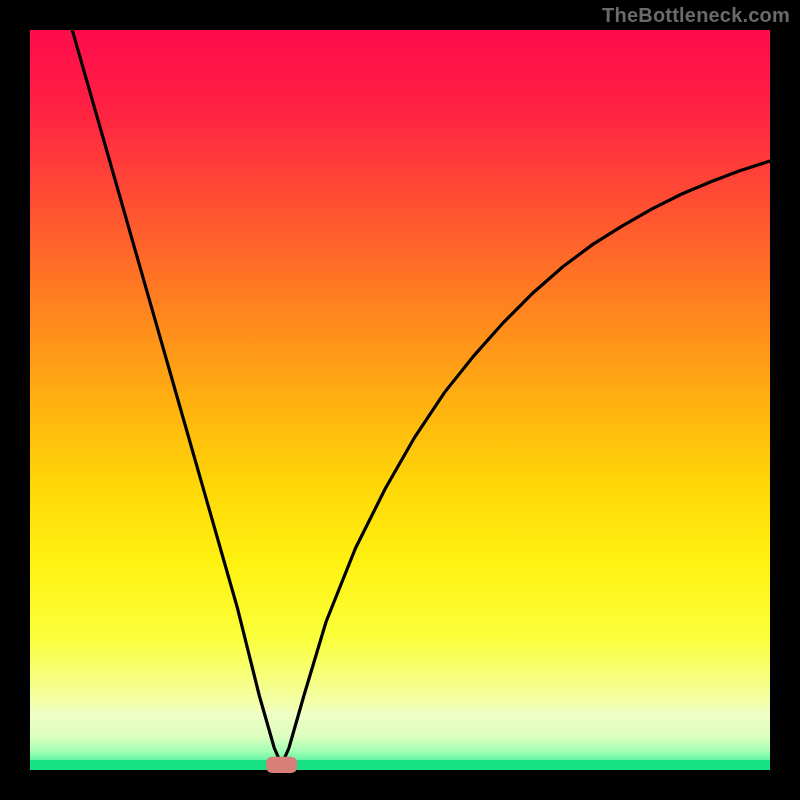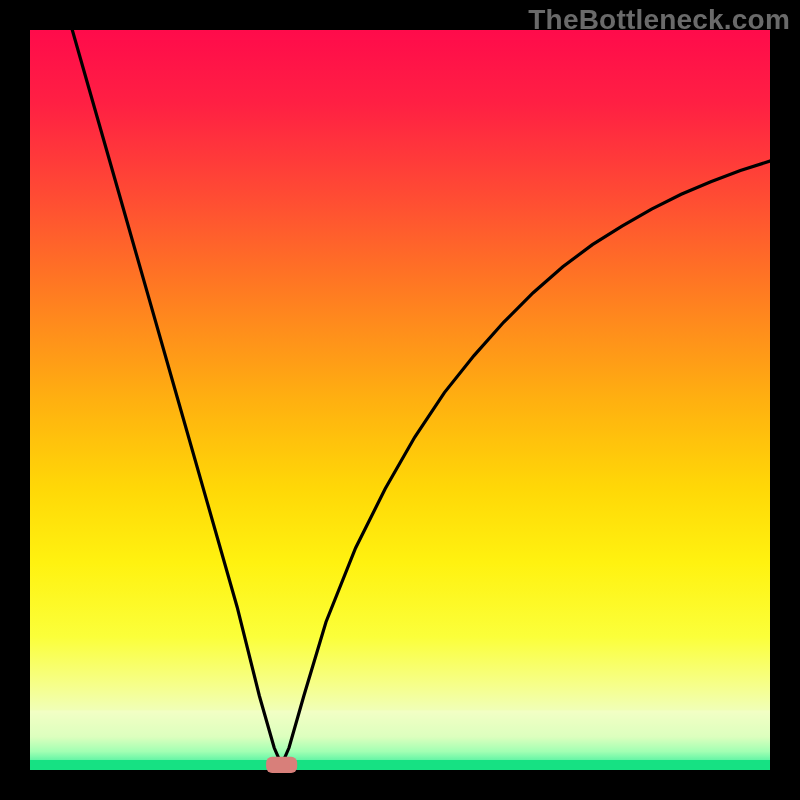--- a/index.html
+++ b/index.html
@@ -14,21 +14,21 @@
     position: relative;
     width: 800px;
     height: 800px;
     background: #000;
   }
   .watermark {
     position: absolute;
     top: 4px;
     right: 10px;
     font-family: Arial, Helvetica, sans-serif;
-    font-size: 28px;
+    font-size: 20px;
     font-weight: 600;
     color: #6a6a6a;
     letter-spacing: 0.2px;
     z-index: 10;
   }
   svg.plot {
     position: absolute;
     left: 0;
     top: 0;
   }

